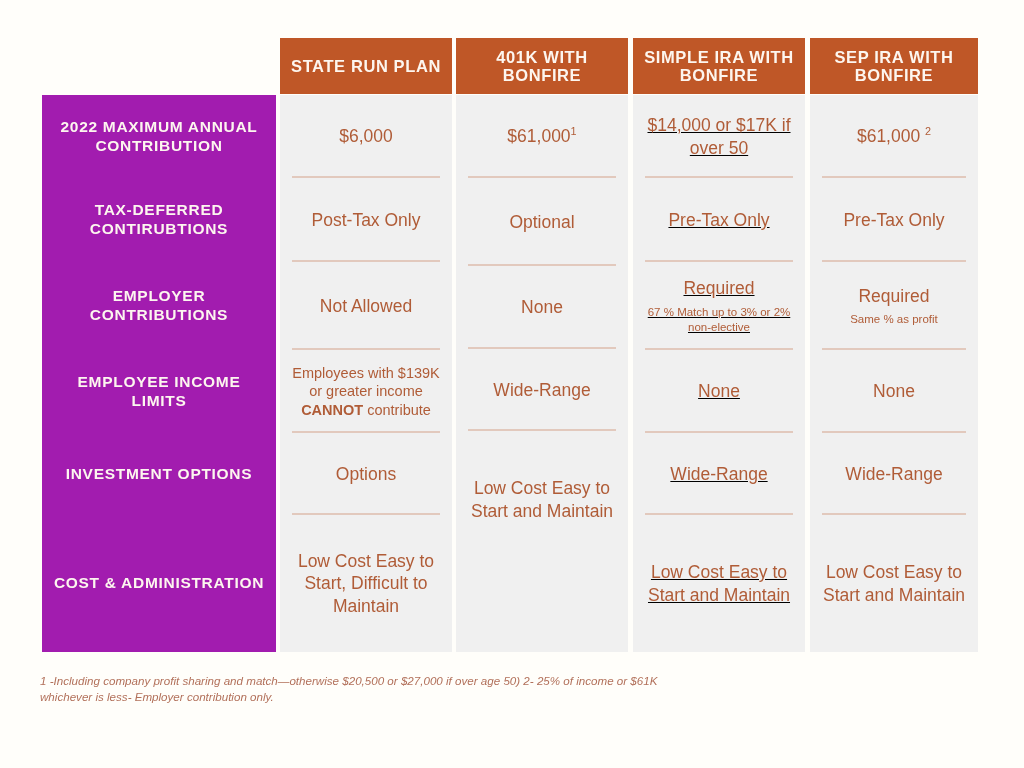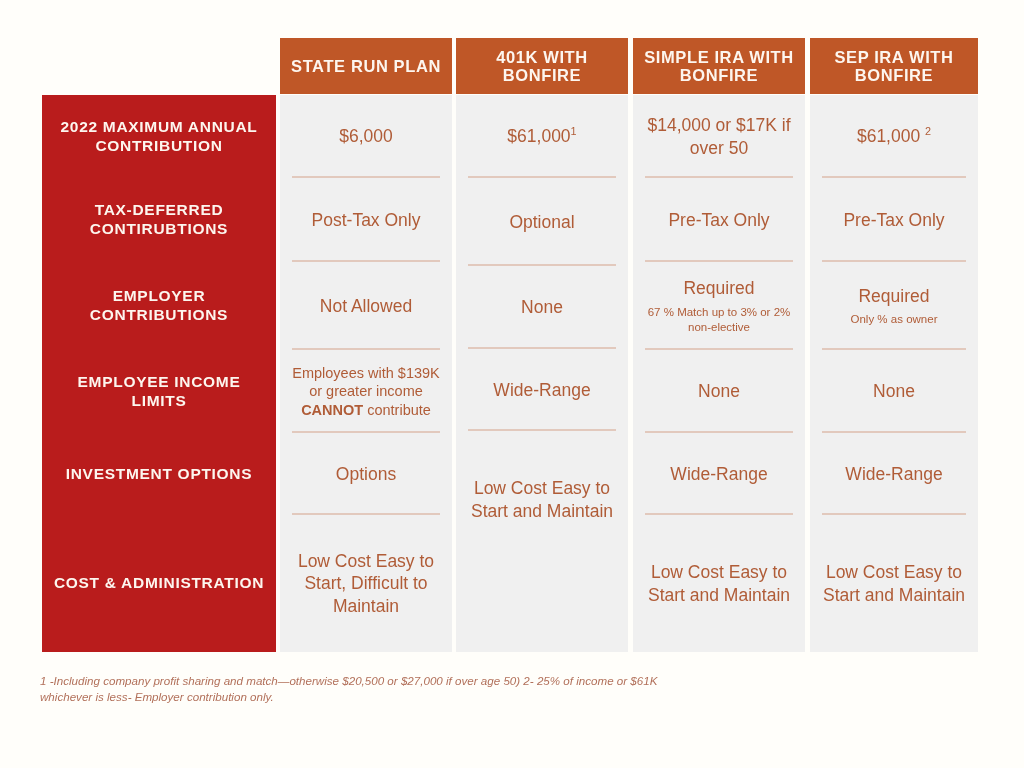--- a/index.html
+++ b/index.html
@@ -43,21 +43,21 @@
     text-transform: uppercase;
   }
 
   
   .row-label-col {
     position: absolute;
     left: 42px;
     top: 95px;
     width: 234px;
     height: 557px;
-    background: #b91c1c;
+    background: #a21caf;
     display: flex;
     flex-direction: column;
   }
   .row-label {
     color: #fdf6ef;
     font-weight: bold;
     font-size: 15.5px;
     letter-spacing: 0.7px;
     line-height: 1.22;
     text-align: center;
@@ -248,21 +248,21 @@
       <div class="cell-divider"></div>
     </div>
     <div class="cell h-r5 no-divider">
       <div class="cell-main">
         <span>Low Cost Easy to Start and Maintain</span>
       </div>
 
     </div>
   </div>
 
-  <div class="data-col" style="left:633px; width:172px;">
+  <div class="data-col" style="left:633px; width:172px;text-decoration:underline;">
     <div class="cell h-r0">
       <div class="cell-main">
         <span>$14,000 or $17K if over 50</span>
       </div>
       <div class="cell-divider"></div>
     </div>
     <div class="cell h-r1">
       <div class="cell-main">
         <span>Pre-Tax Only</span>
       </div>
@@ -305,21 +305,21 @@
     <div class="cell h-r1">
       <div class="cell-main">
         <span>Pre-Tax Only</span>
       </div>
       <div class="cell-divider"></div>
     </div>
     <div class="cell h-r2">
       <div class="cell-main">
         <span>Required</span>
       </div>
-      <div class="cell-sub">Only % as owner</div>
+      <div class="cell-sub">Same % as profit</div>
       <div class="cell-divider"></div>
     </div>
     <div class="cell h-r3">
       <div class="cell-main">
         <span>None</span>
       </div>
       <div class="cell-divider"></div>
     </div>
     <div class="cell h-r4">
       <div class="cell-main">

